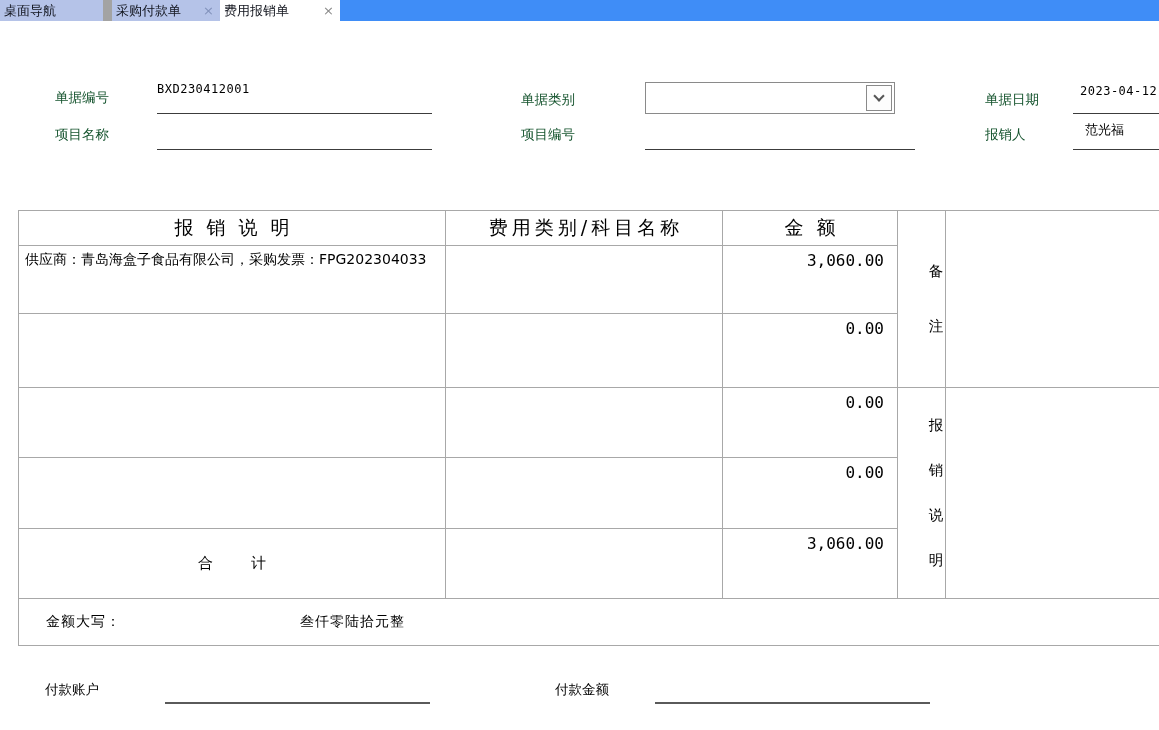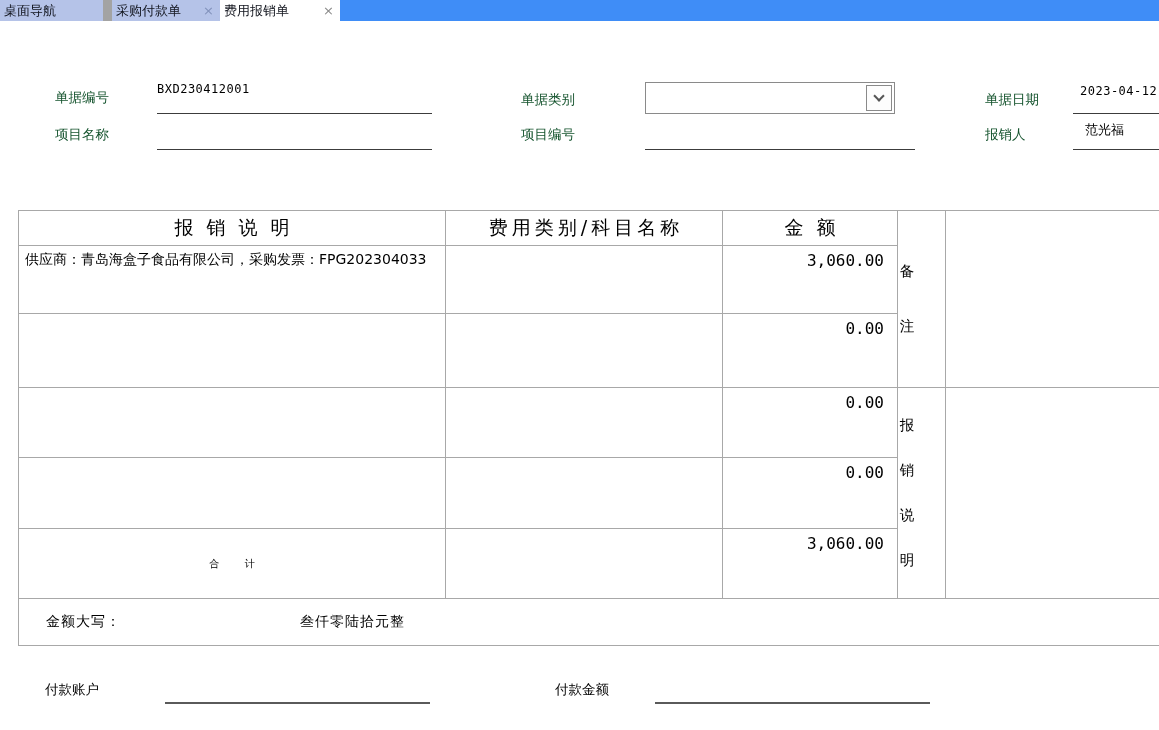--- a/index.html
+++ b/index.html
@@ -37,26 +37,26 @@
           grid-template-rows:35px 68px 74px 70px 71px 70px 47px;
           border-top:1px solid #a8a8a8; border-left:1px solid #a8a8a8; }
   .cell { border-right:1px solid #a8a8a8; border-bottom:1px solid #a8a8a8; background:#fff; }
   .noright { border-right:none; }
   .th { display:flex; align-items:center; justify-content:center; font-size:19px; }
   .ls-wide { letter-spacing:13px; padding-left:13px; }
   .ls-mid  { letter-spacing:4px;  padding-left:4px; }
   .desc { font-size:14px; padding:4px 6px; line-height:1.3; }
   .amt { font-family:"DejaVu Sans Mono","Liberation Mono",monospace; font-size:16px;
          text-align:right; padding:5px 13px 0 0; }
-  .side { display:flex; align-items:center; justify-content:flex-start; }
+  .side { display:flex; align-items:center; justify-content:flex-end; }
   .vtext { width:18px; font-size:14.5px; text-align:center; word-break:break-all; }
   .v2 { line-height:55px; }
   .v4 { line-height:45px; }
   .total-cell { display:flex; align-items:center; justify-content:center;
-                font-size:10px; white-space:pre; }
+                font-size:15px; white-space:pre; }
   .words-row { grid-column:1 / span 5; display:flex; align-items:center;
                font-size:14px; position:relative; border-right:none; }
   .words-label { margin-left:27px; letter-spacing:1px; }
   .words-value { position:absolute; left:281px; letter-spacing:1px; }
 
   
   .footer-lbl { position:absolute; font-size:13.5px; white-space:nowrap; }
 </style>
 </head>
 <body>

